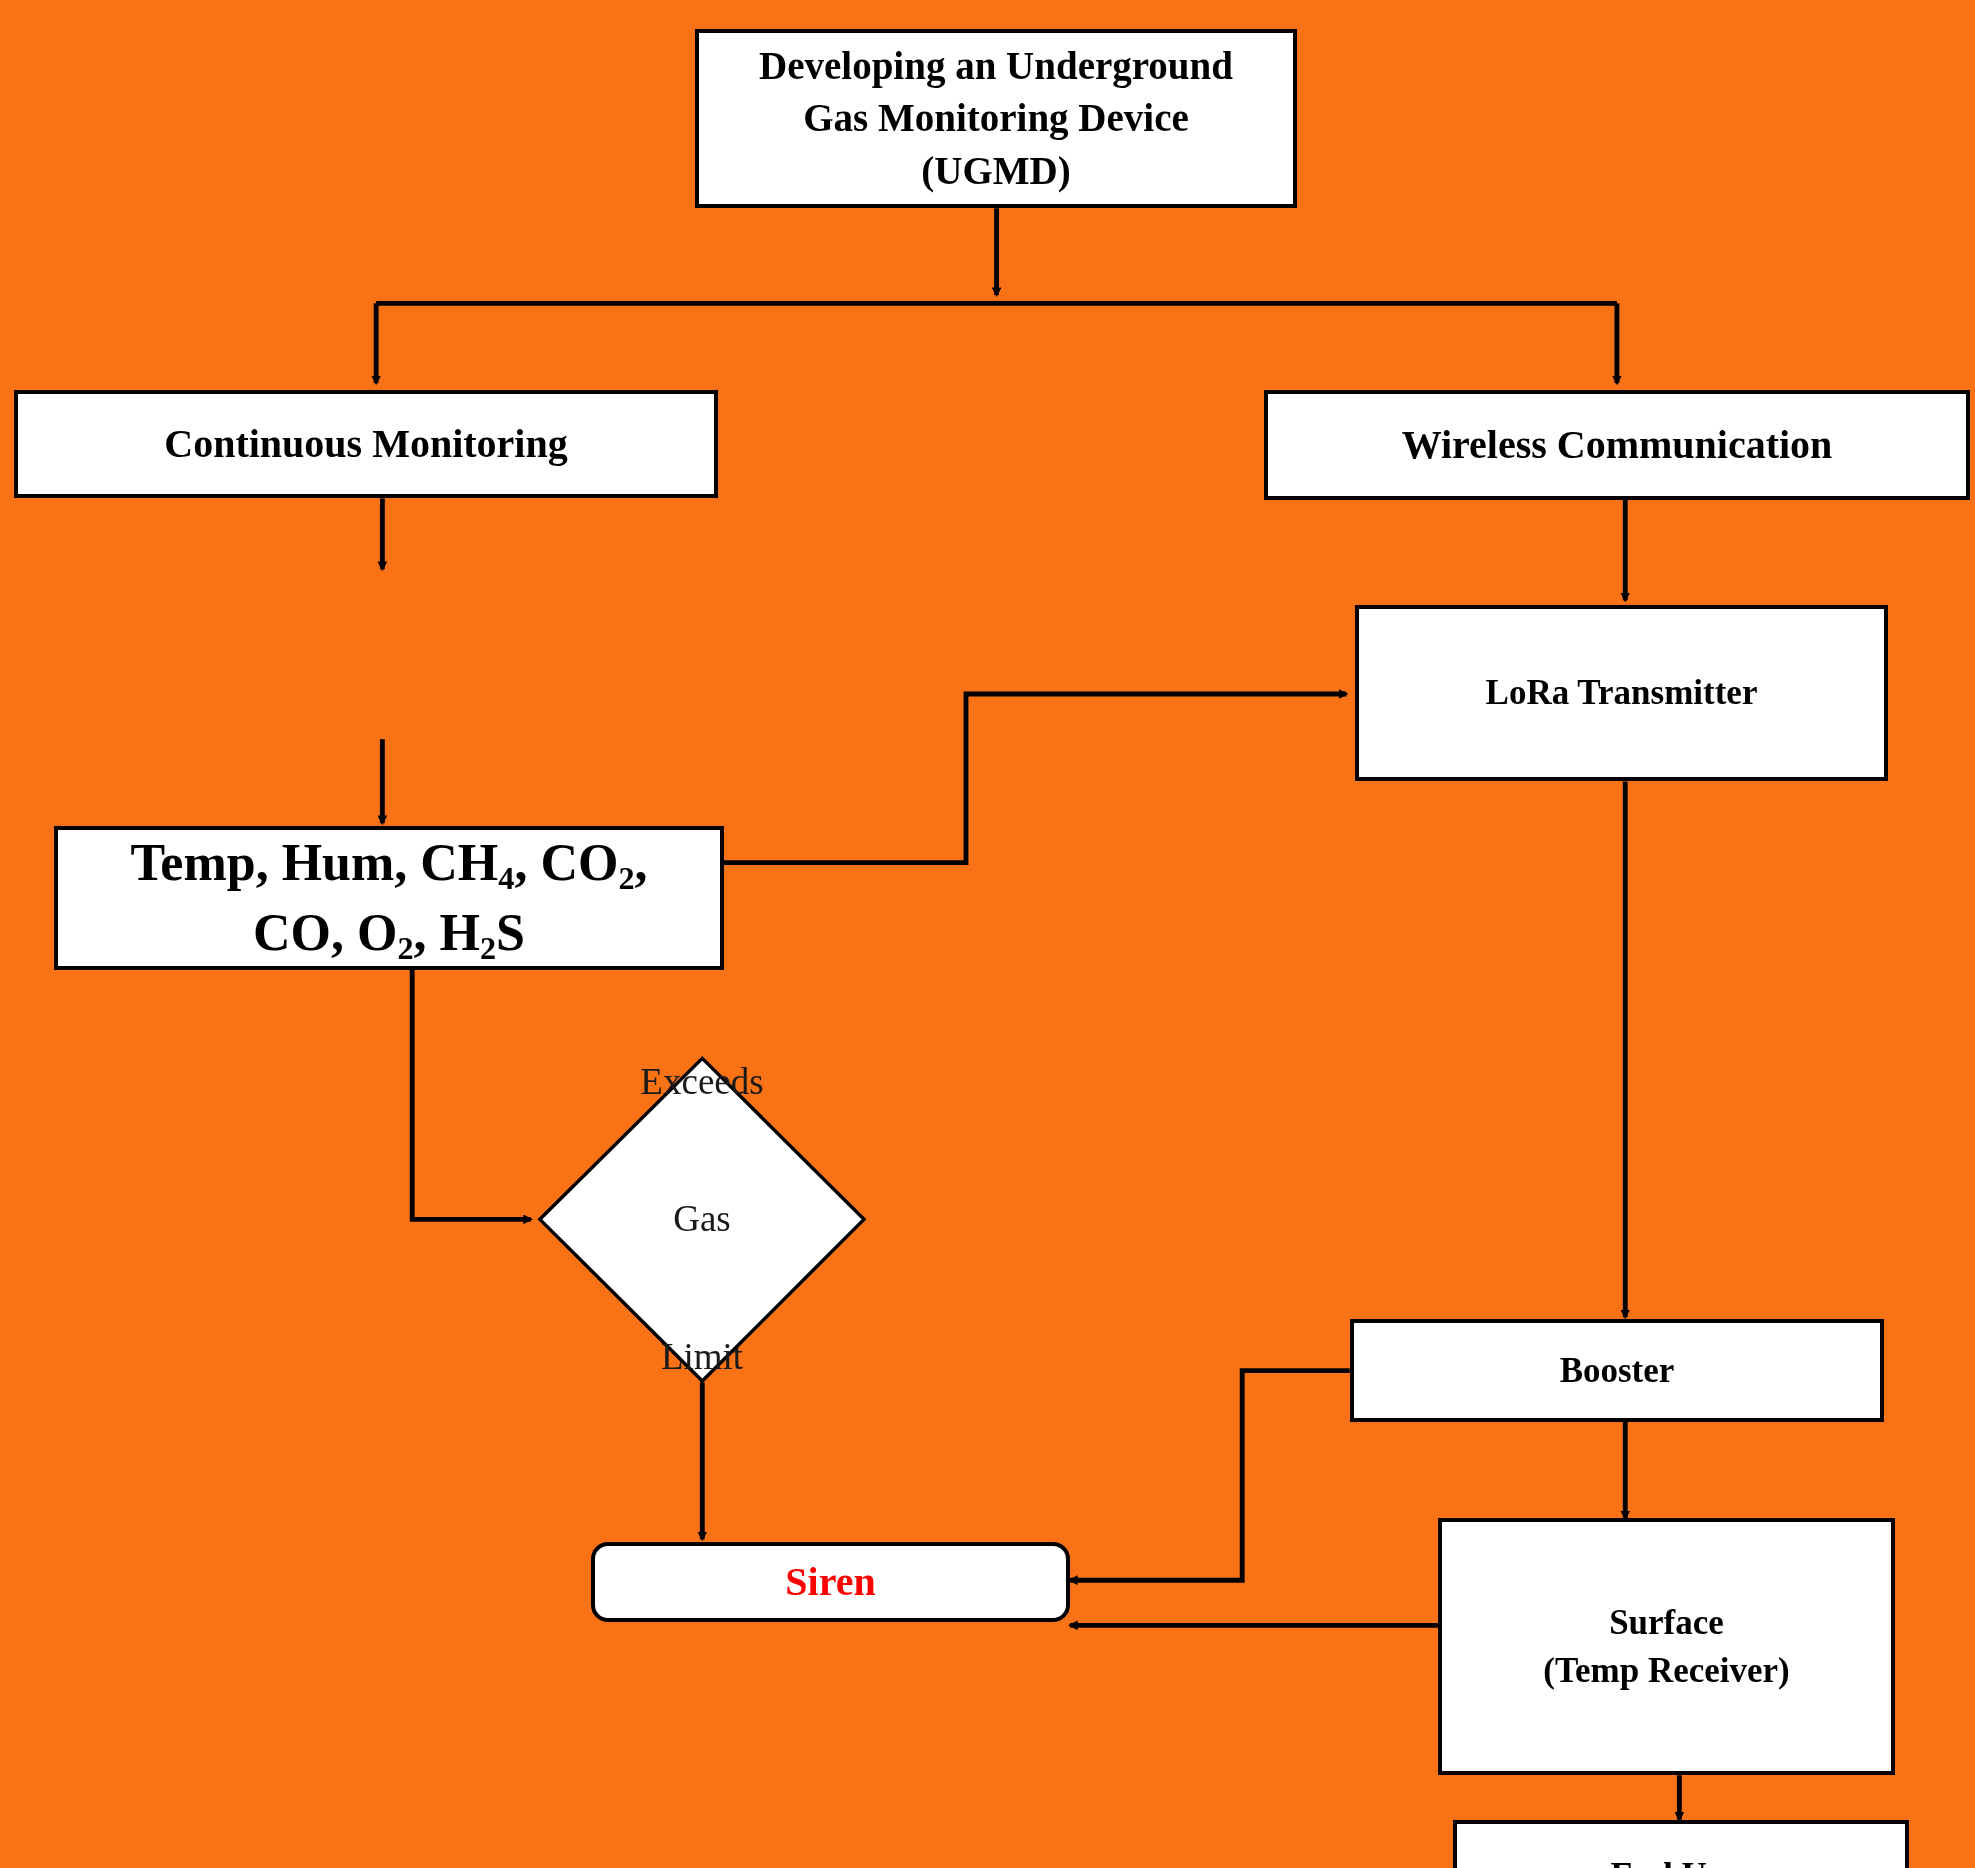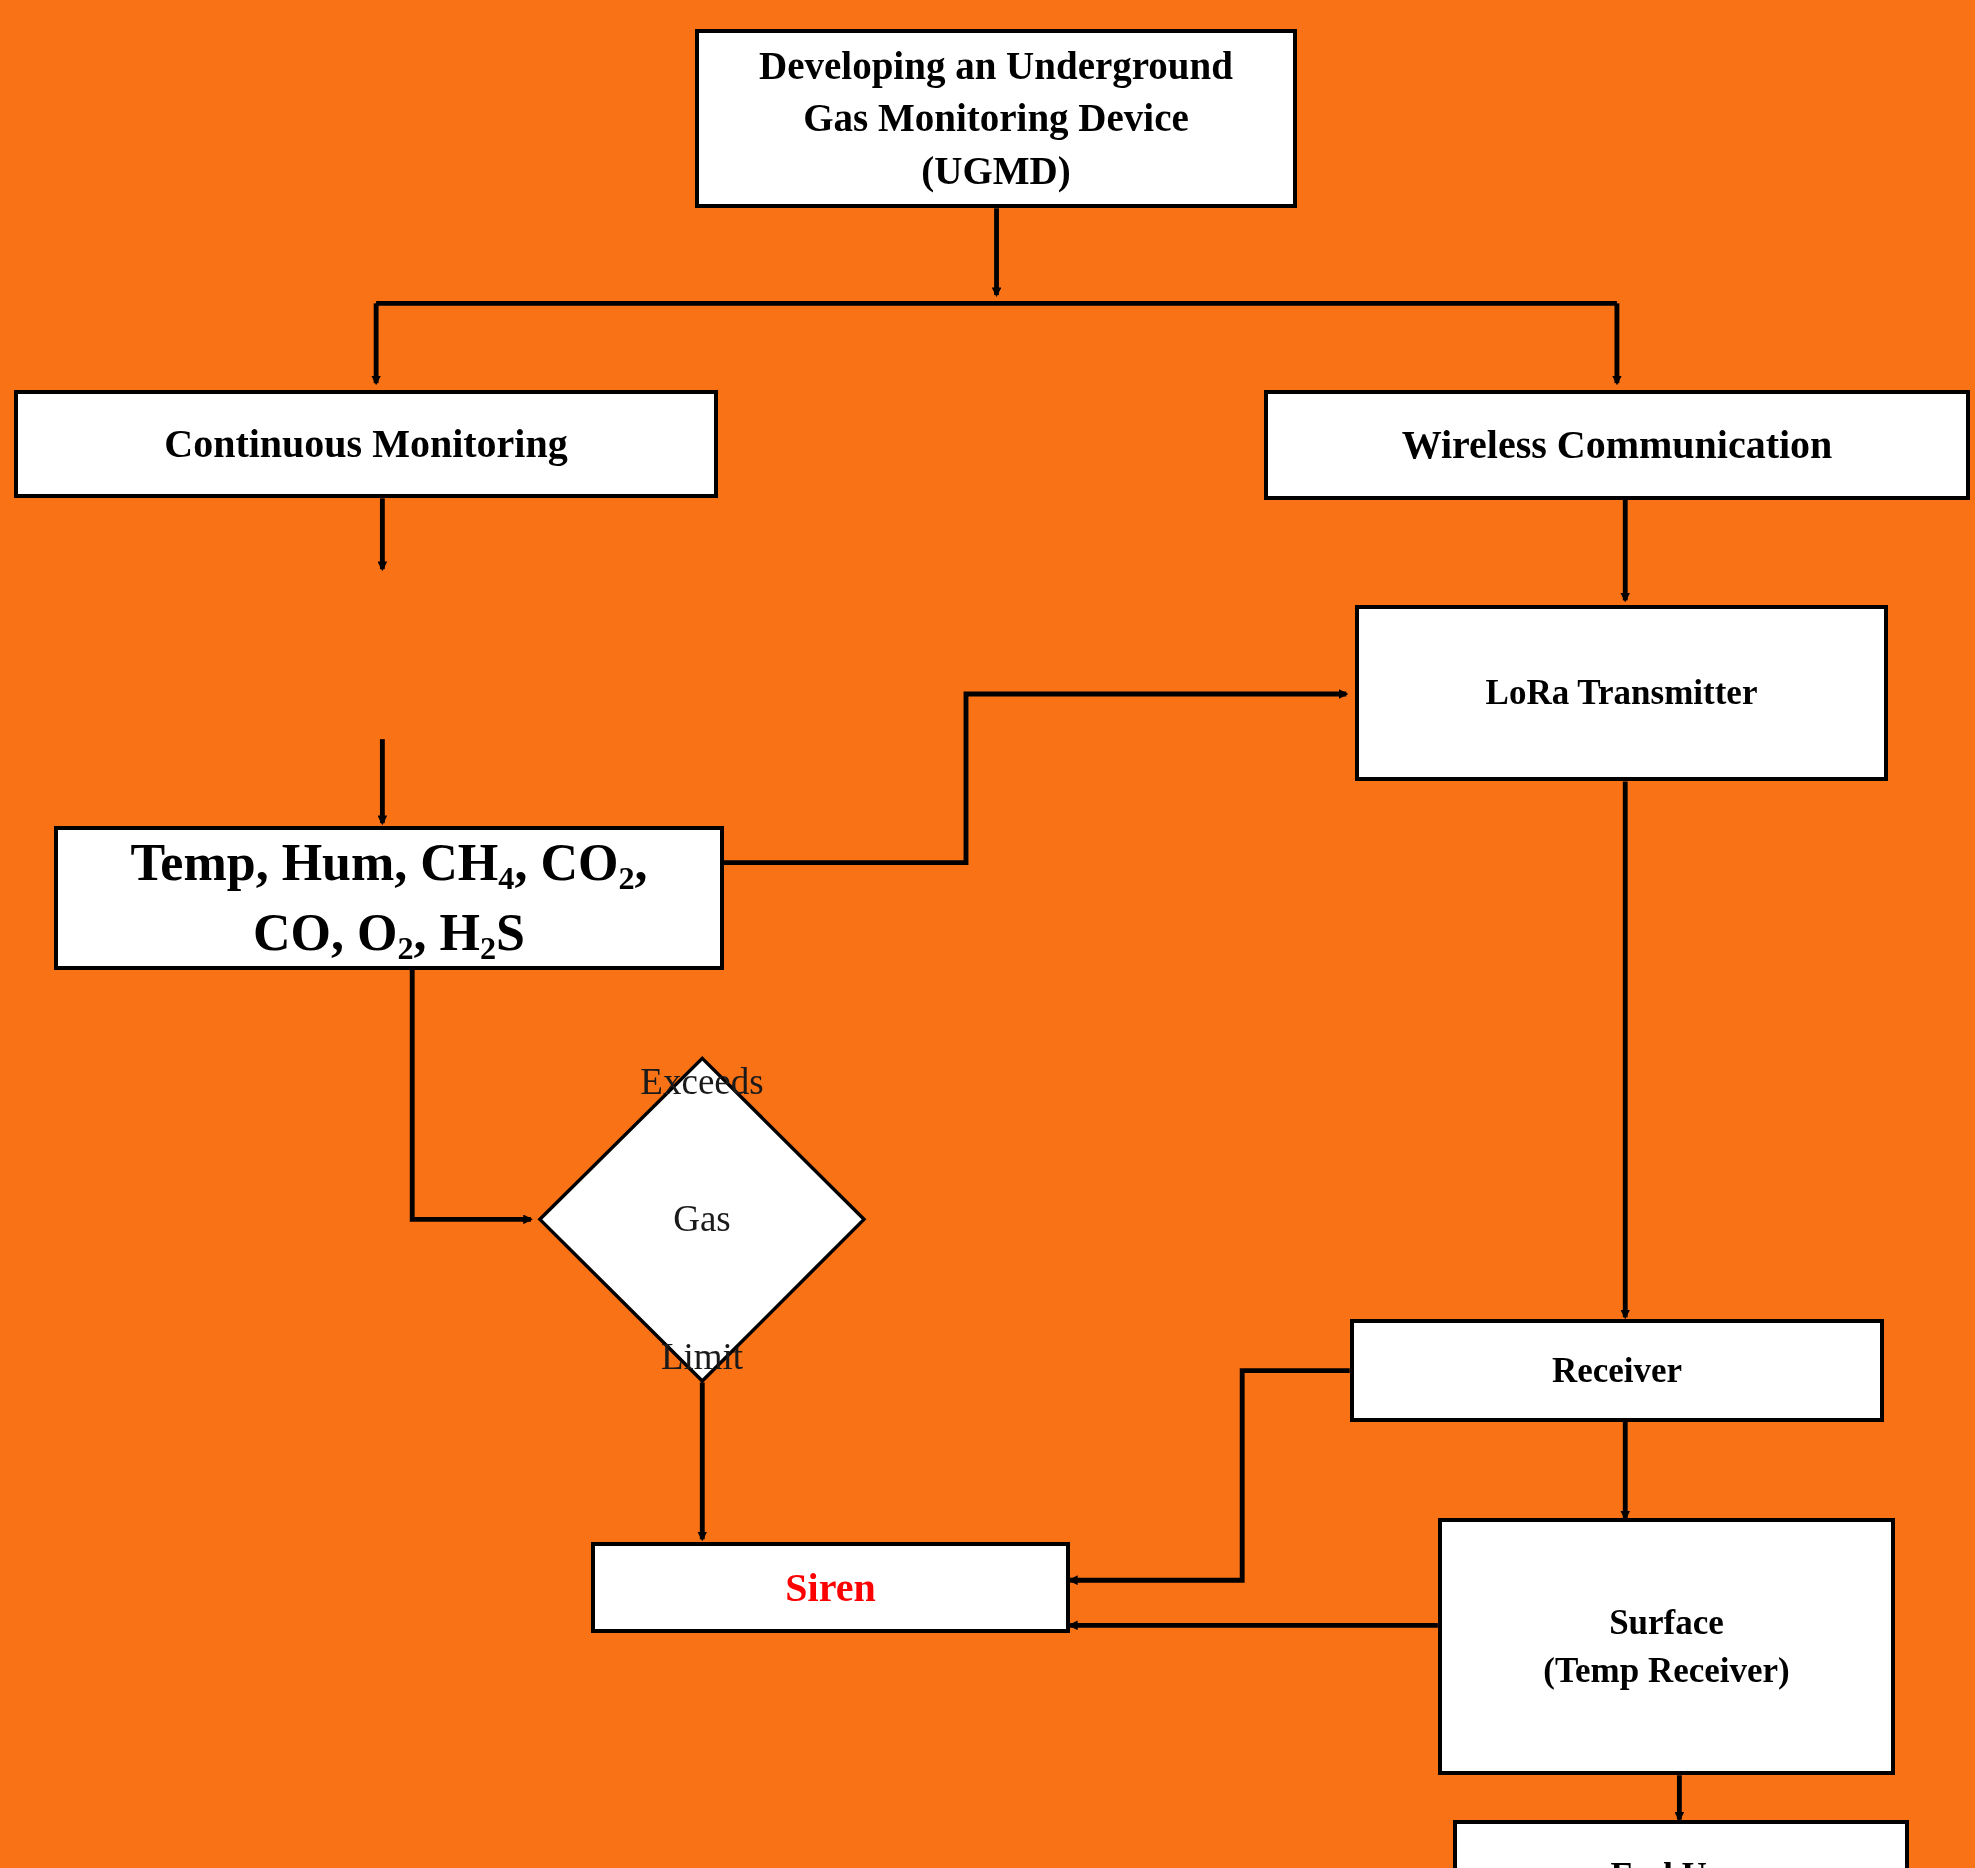--- a/index.html
+++ b/index.html
@@ -140,31 +140,31 @@
 
   <div class="diamond-wrap" style="left:540px; top:1058px; width:324px; height:323px;">
     <div class="diamond-label t-diamond">
       <span class="lbl">Exceeds</span>
       <span class="lbl">Gas</span>
       <span class="lbl">Limit</span>
     </div>
   </div>
 
   <div class="node t-small" style="left:1350px; top:1319px; width:534px; height:103px;">
-    <span class="lbl">Receiver</span>
+    <span class="lbl">Booster</span>
   </div>
 
   <div class="node t-small" style="left:1438px; top:1518px; width:457px; height:257px;">
     <span>
       <span class="lbl">Surface</span>
       <span class="lbl">(Temp Receiver)</span>
     </span>
   </div>
 
-  <div class="node" style="left:591px; top:1542px; width:479px; height:91px;">
+  <div class="node" style="left:591px; top:1542px; width:479px; height:80px;border-radius:17px;">
     <span class="lbl siren-text">Siren</span>
   </div>
 
   <div class="node t-small" style="left:1453px; top:1820px; width:456px; height:111px;">
     <span class="lbl">End User</span>
   </div>
 
 </div>
 
 

